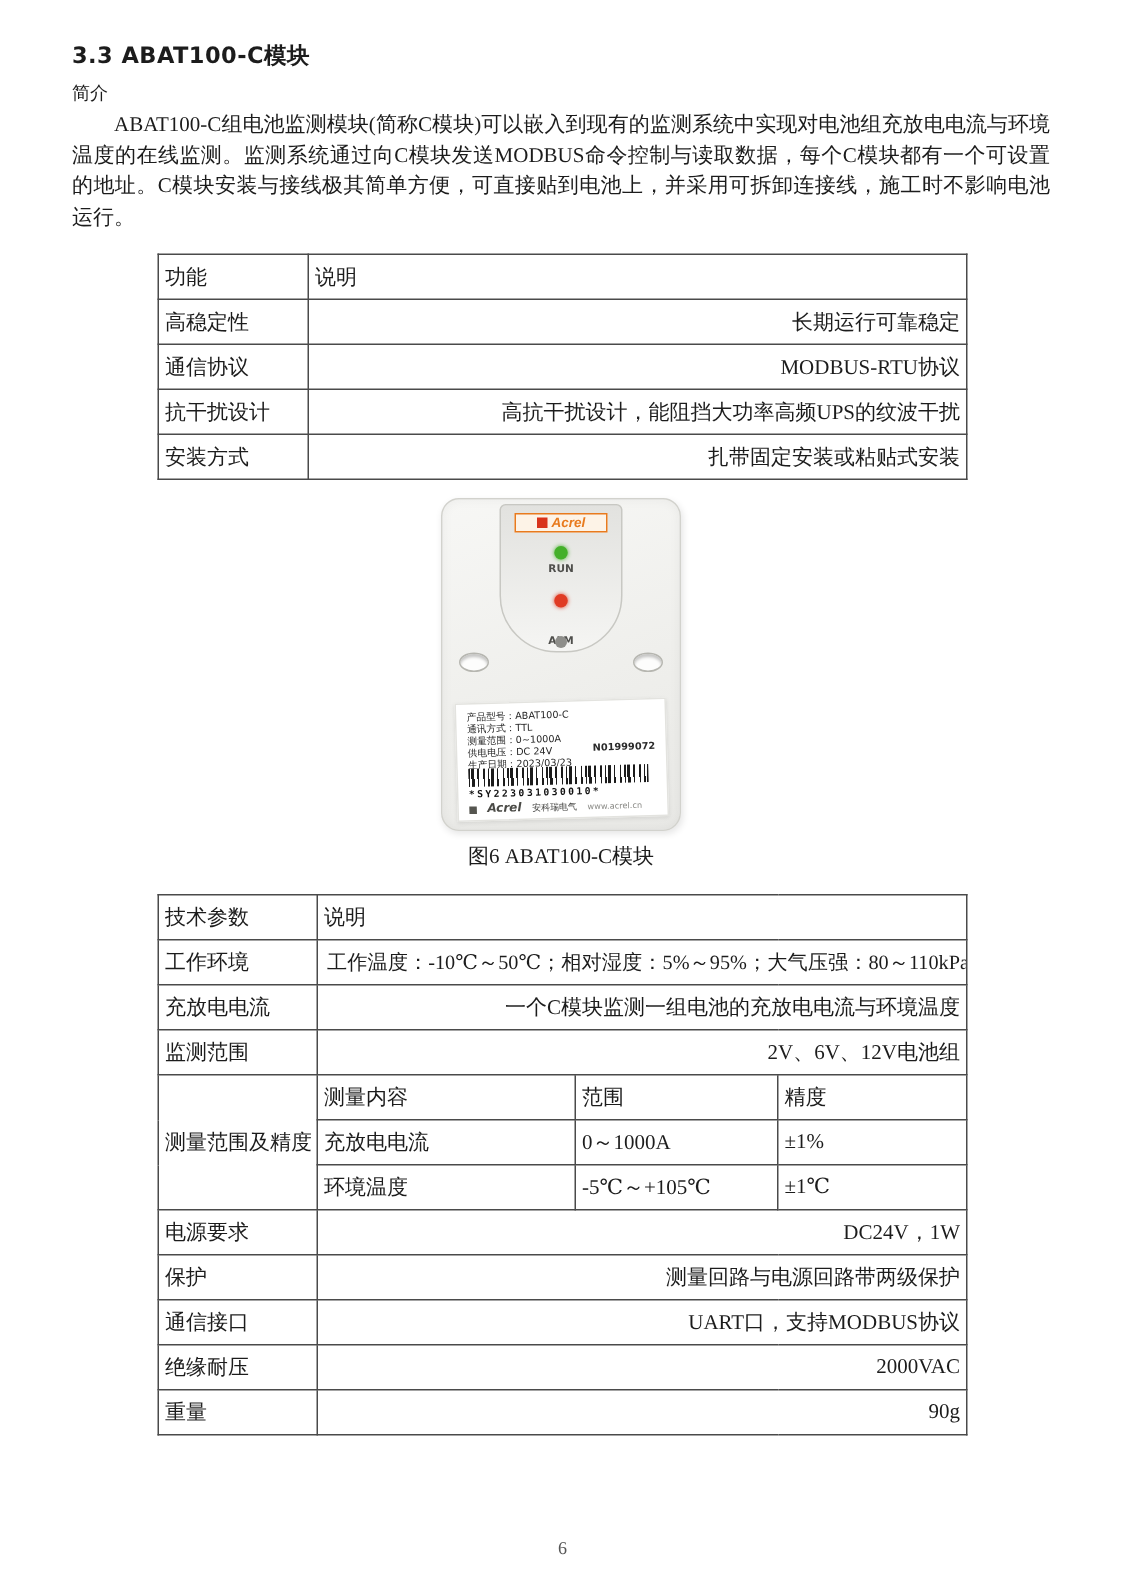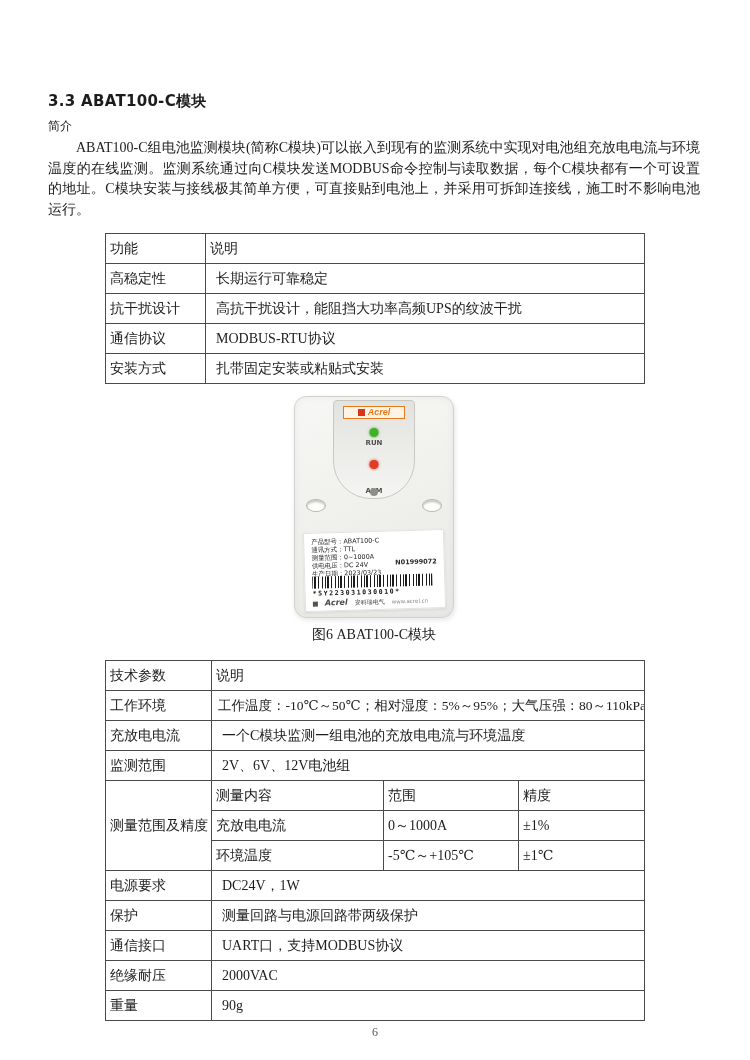--- a/index.html
+++ b/index.html
@@ -3,42 +3,42 @@
 <meta charset="utf-8">
 <style>
   html,body { margin:0; padding:0; background:#fafafa; }
   .page {
     position:relative; width:750px; height:1060px; margin:0 auto;
     background:#ffffff; overflow:hidden;
     font-family:"Liberation Serif","DejaVu Serif",serif;
     color:#1c1c1c;
     box-shadow:0 0 4px rgba(0,0,0,.1);
   }
-  .content { padding:92px 50px 0 48px; }
+  .content { padding:28px 50px 0 48px; }
 
   .heading {
     font-family:"DejaVu Sans","Liberation Sans",sans-serif;
     font-size:15px; font-weight:bold; margin:0; letter-spacing:.3px;
   }
   .subhead { font-size:12px; margin-top:7px; }
   .intro {
     font-size:14px; line-height:20.5px; text-align:justify;
     text-indent:2em; margin:3px 0 0 0;
   }
 
   table.tbl {
     border-collapse:collapse; table-layout:fixed; width:540px;
     font-size:14px; margin-left:57px;
   }
   .tbl th, .tbl td {
     border:1px solid #4a4a4a; height:29px; font-weight:normal;
     padding:0 4px; overflow:hidden; white-space:nowrap;
   }
   .tbl .c { text-align:left; }
-  .tbl .l { text-align:left; padding-left:10px; }
+  .tbl .l { text-align:right; padding-left:10px; }
   .t1 { margin-top:13px; }
   .t2 { margin-top:16px; }
   .t2 .env { font-size:13.5px; padding-left:6px; }
 
   .figure-wrap { margin-top:12px; text-align:center; }
 
   .device {
     position:relative; width:158px; height:220px; margin:0 auto;
     background:linear-gradient(160deg,#f7f7f5 0%,#efefec 55%,#e9e9e6 100%);
     border:1px solid #d2d2cd; border-radius:12px;
@@ -132,26 +132,26 @@
       <tbody>
           <tr>
         <th class="c">功能</th>
         <th class="c">说明</th>
       </tr>
       <tr>
         <td class="c">高稳定性</td>
         <td class="l">长期运行可靠稳定</td>
       </tr>
       <tr>
+        <td class="c">通信协议</td>
+        <td class="l">MODBUS-RTU协议</td>
+      </tr>
+      <tr>
         <td class="c">抗干扰设计</td>
         <td class="l">高抗干扰设计，能阻挡大功率高频UPS的纹波干扰</td>
-      </tr>
-      <tr>
-        <td class="c">通信协议</td>
-        <td class="l">MODBUS-RTU协议</td>
       </tr>
       <tr>
         <td class="c">安装方式</td>
         <td class="l">扎带固定安装或粘贴式安装</td>
       </tr>
     </tbody>
       </table>
 
     <div class="figure-wrap">
       <div class="device">

